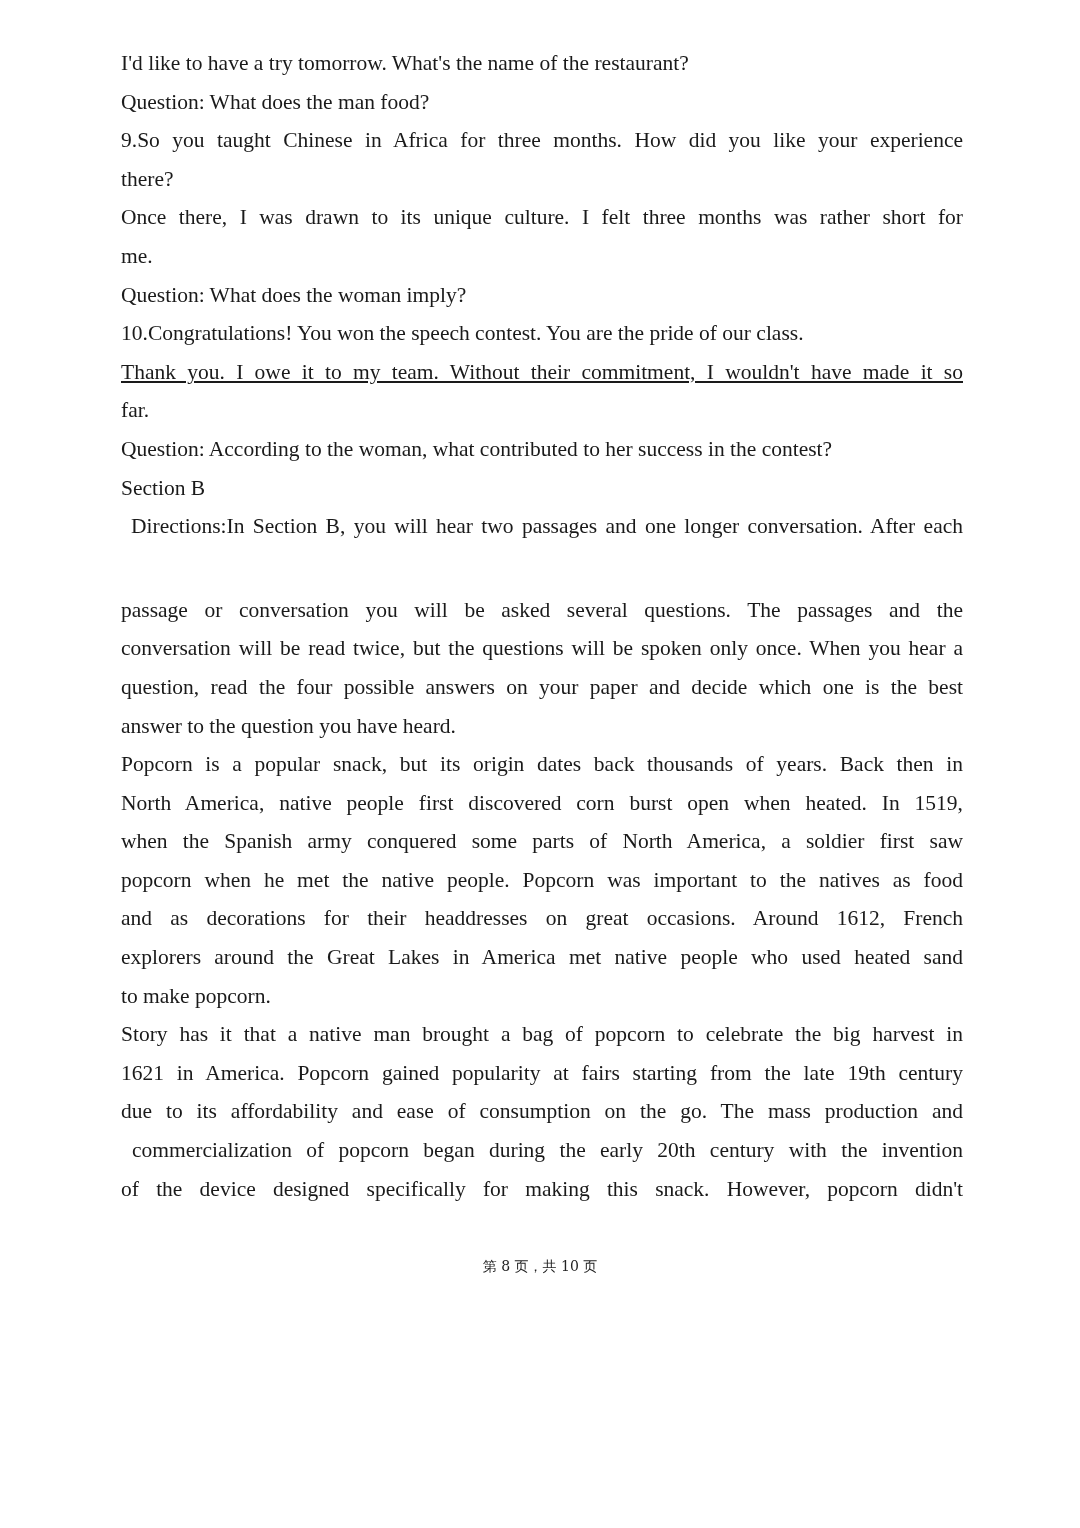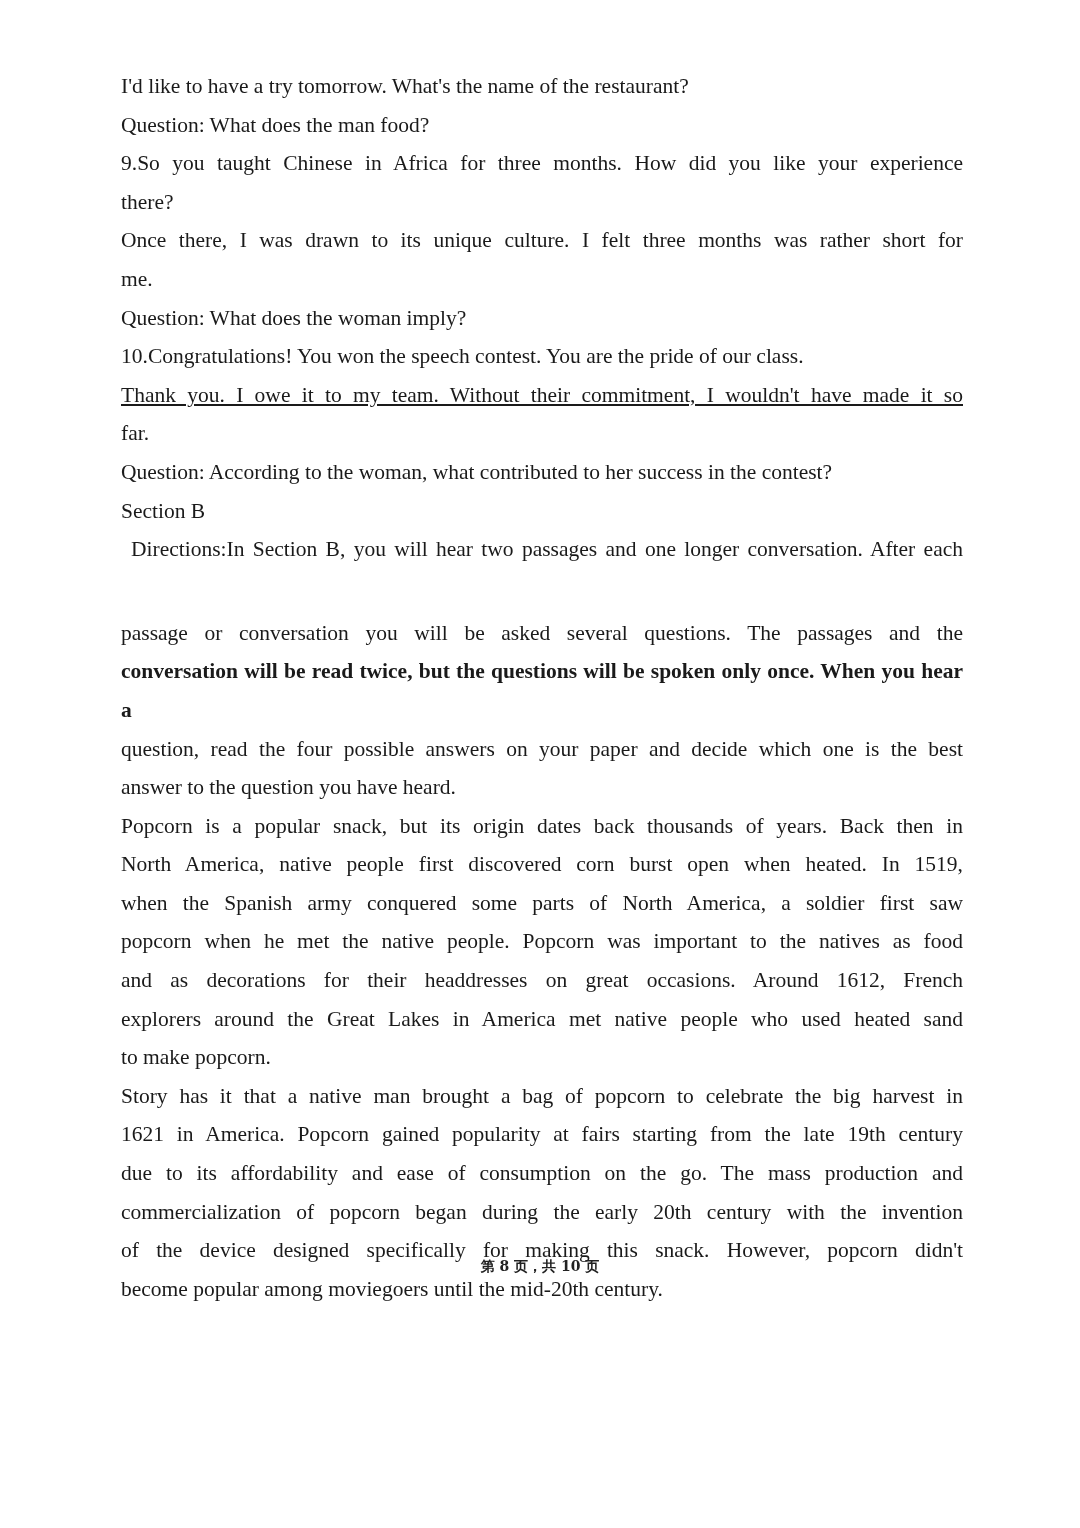--- a/index.html
+++ b/index.html
@@ -6,39 +6,39 @@
   body {
     width: 1080px; height: 1528px;
     background: #ffffff;
     color: #1a1a1a;
     font-family: "Liberation Serif", "DejaVu Serif", serif;
     position: relative;
     overflow: hidden;
   }
   .page {
     position: absolute;
-    left: 121px; top: 67px;
+    left: 121px; top: 44px;
     width: 842px;
   }
   .line {
     font-size: 21.5px;
     line-height: 38.6px;
     white-space: nowrap;
   }
   .just {
     text-align: justify;
     text-align-last: justify;
   }
   .footer {
     position: absolute;
     top: 1258px; left: 0; width: 1080px;
     text-align: center;
     font-family: "DejaVu Serif", serif;
     font-size: 14px;
-    font-weight: bold;
+    font-weight: normal;
     color: #222;
   }
 </style>
 </head>
 <body>
 
 <div class="page" id="page">
     <div class="line">I'd like to have a try tomorrow. What's the name of the restaurant?</div>
     <div class="line">Question: What does the man food?</div>
     <div class="line just" style="white-space: normal;">9.So you taught Chinese in Africa for three months. How did you like your experience</div>
@@ -46,31 +46,30 @@
     <div class="line just" style="white-space: normal;">Once there, I was drawn to its unique culture. I felt three months was rather short for</div>
     <div class="line">me.</div>
     <div class="line">Question: What does the woman imply?</div>
     <div class="line">10.Congratulations! You won the speech contest. You are the pride of our class.</div>
     <div class="line just" style="white-space: normal; text-decoration: underline;">Thank you. I owe it to my team. Without their commitment, I wouldn't have made it so</div>
     <div class="line">far.</div>
     <div class="line">Question: According to the woman, what contributed to her success in the contest?</div>
     <div class="line">Section B</div>
     <div class="line just" style="white-space: normal; margin-left: 10px;">Directions:In Section B, you will hear two passages and one longer conversation. After each</div>
     <div class="line just" style="white-space: normal; margin-top: 45px;">passage or conversation you will be asked several questions. The passages and the</div>
-    <div class="line just" style="white-space: normal; font-weight: bold;">conversation will be read twice, but the questions will be spoken only once. When you hear a</div>
+    <div class="line just" style="white-space: normal;">conversation will be read twice, but the questions will be spoken only once. When you hear a</div>
     <div class="line just" style="white-space: normal;">question, read the four possible answers on your paper and decide which one is the best</div>
     <div class="line">answer to the question you have heard.</div>
     <div class="line just" style="white-space: normal;">Popcorn is a popular snack, but its origin dates back thousands of years. Back then in</div>
     <div class="line just" style="white-space: normal;">North America, native people first discovered corn burst open when heated. In 1519,</div>
     <div class="line just" style="white-space: normal;">when the Spanish army conquered some parts of North America, a soldier first saw</div>
     <div class="line just" style="white-space: normal;">popcorn when he met the native people. Popcorn was important to the natives as food</div>
     <div class="line just" style="white-space: normal;">and as decorations for their headdresses on great occasions. Around 1612, French</div>
     <div class="line just" style="white-space: normal;">explorers around the Great Lakes in America met native people who used heated sand</div>
     <div class="line">to make popcorn.</div>
     <div class="line just" style="white-space: normal;">Story has it that a native man brought a bag of popcorn to celebrate the big harvest in</div>
     <div class="line just" style="white-space: normal;">1621 in America. Popcorn gained popularity at fairs starting from the late 19th century</div>
     <div class="line just" style="white-space: normal;">due to its affordability and ease of consumption on the go. The mass production and</div>
-    <div class="line just" style="white-space: normal;">commercialization of popcorn began during the early 20th century with the invention</div>
+    <div class="line just" style="white-space: normal; margin-left: 11px;">commercialization of popcorn began during the early 20th century with the invention</div>
     <div class="line just" style="white-space: normal;">of the device designed specifically for making this snack. However, popcorn didn't</div>
-    <div class="line">become popular among moviegoers until the mid-20th century.</div>
   </div>
 
 <div class="footer">第 8 页，共 10 页</div>
 
 </body></html>

